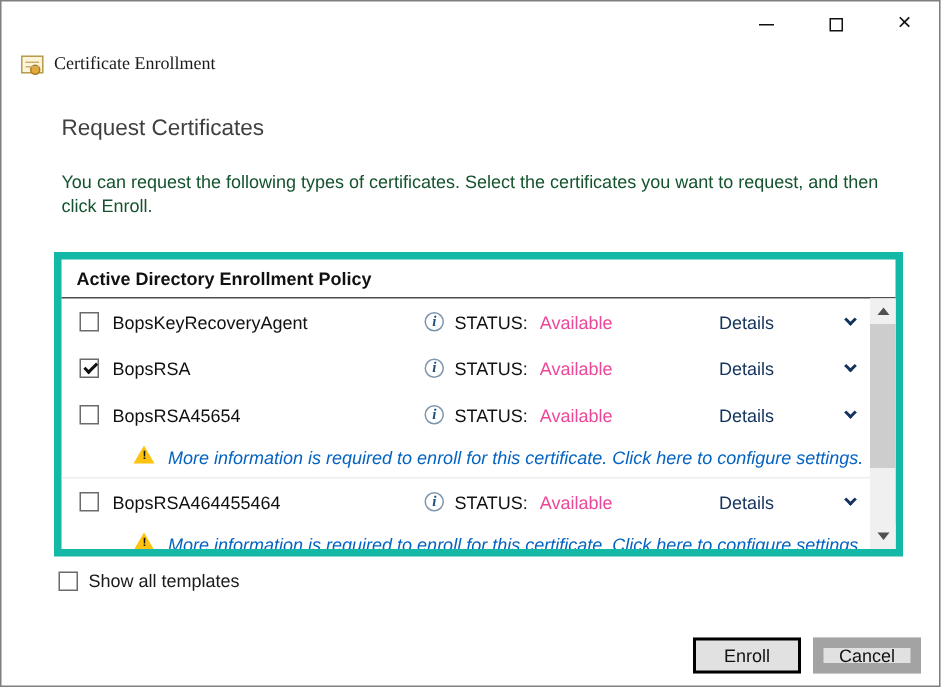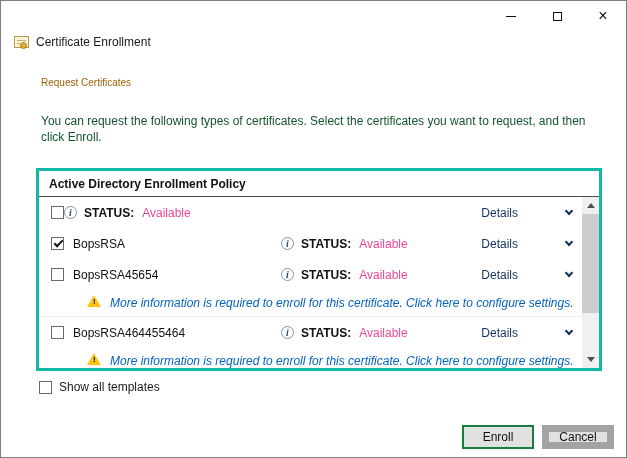--- a/index.html
+++ b/index.html
@@ -9,41 +9,41 @@
     background: #ffffff; border: 1px solid #7f7f7f; overflow: hidden;
   }
 
   
   .caption { position: absolute; top: 0; right: 0; height: 30px; display: flex; }
   .capbtn { width: 46px; height: 30px; display: flex; align-items: center; justify-content: center; cursor: default; }
   .ic-min { width: 10px; border-top: 1px solid #111; display: inline-block; }
   .ic-max { width: 9px; height: 9px; border: 1px solid #111; display: inline-block; }
   .ic-close { font-size: 16px; color: #111; line-height: 1; }
 
-  .appbar { position: absolute; left: 13px; top: 34px; display: flex; align-items: center; gap: 7px; font-size: 12px; color: #1a1a1a; }
+  .appbar { position: absolute; left: 13px; top: 34px; display: flex; align-items: center; gap: 7px; font-size: 12px; color: #1a1a1a; font-family: Liberation Serif, serif; }
   .appicon { width: 15px; height: 12px; border: 1px solid #b79b4e; background: #fcf3d8; position: relative; }
   .appicon::after { content: ""; position: absolute; left: 2px; top: 3px; right: 2px; height: 1px; background: #c9b06a; box-shadow: 0 3px 0 #c9b06a; }
   .appicon::before { content: ""; position: absolute; right: 1px; bottom: -2px; width: 5px; height: 5px; border-radius: 50%; background: #e3a93c; border: 1px solid #a87c1f; }
 
   
-  .pagetitle { position: absolute; left: 40px; top: 76px; font-size: 10px; color: #a16207; }
+  .pagetitle { position: absolute; left: 40px; top: 76px; font-size: 15px; color: #404040; }
   .intro { position: absolute; left: 40px; top: 112px; width: 556px; font-size: 12px; line-height: 16px; color: #14532d; }
 
   
-  .listbox { position: absolute; left: 35px; top: 167px; width: 566px; height: 203px; border: 3px solid #14b8a6; display: flex; flex-direction: column; background: #fff; }
+  .listbox { position: absolute; left: 35px; top: 167px; width: 566px; height: 203px; border: 5px solid #14b8a6; display: flex; flex-direction: column; background: #fff; }
   .listheader { font-size: 12px; font-weight: bold; color: #111; padding: 6px 10px 5px 10px; border-bottom: 1px solid #4d4d4d; }
   .listbody { flex: 1; display: flex; min-height: 0; }
   .rows { flex: 1; min-width: 0; overflow: hidden; }
 
   .row { display: flex; align-items: center; height: 31px; padding: 0 10px 0 12px; font-size: 12px; }
   .cb { flex: 0 0 auto; width: 13px; height: 13px; border: 1px solid #6b6b6b; background: #fff; position: relative; display: inline-block; cursor: pointer; }
   .cb.checked::after { content: ""; position: absolute; left: 2px; top: 2px; width: 7px; height: 3px; border-left: 2px solid #111; border-bottom: 2px solid #111; transform: rotate(-45deg); }
   .tname { margin-left: 9px; width: 208px; flex: 0 0 auto; color: #111; white-space: nowrap; overflow: hidden; }
   .info { flex: 0 0 auto; width: 13px; height: 13px; border: 1px solid #7d96ad; border-radius: 50%; color: #1e4e79; display: inline-flex; align-items: center; justify-content: center; font-family: "Liberation Serif", serif; font-style: italic; font-weight: bold; font-size: 10px; line-height: 1; }
-  .stlabel { margin-left: 7px; font-weight: bold; color: #111; }
+  .stlabel { margin-left: 7px; font-weight: normal; color: #111; }
   .stval { margin-left: 8px; color: #ec4899; }
   .details { margin-left: auto; display: flex; align-items: center; color: #13335c; cursor: pointer; white-space: nowrap; gap: 40px; }
   .chev { width: 6px; height: 6px; border-right: 2px solid #13335c; border-bottom: 2px solid #13335c; transform: rotate(45deg); margin-left: 8px; margin-top: -4px; display: inline-block; }
 
   .warnrow { display: flex; align-items: center; height: 27px; padding-left: 48px; font-size: 12px; border-bottom: 1px solid #ededed; }
   .warn { position: relative; width: 0; height: 0; border-left: 7px solid transparent; border-right: 7px solid transparent; border-bottom: 12px solid #ffc20e; margin-top: -4px; }
   .bang { position: absolute; left: -1px; top: 2px; font-size: 8px; font-weight: bold; color: #111; font-family: "Liberation Sans", sans-serif; }
   .warntext { margin-left: 9px; color: #0563c1; cursor: pointer; white-space: nowrap; overflow: hidden; font-style: italic; }
 
   
@@ -51,21 +51,21 @@
   .scrollbtn { height: 17px; flex: 0 0 auto; display: flex; align-items: center; justify-content: center; background: #f0f0f0; cursor: pointer; }
   .tri-up { width: 0; height: 0; border-left: 4px solid transparent; border-right: 4px solid transparent; border-bottom: 5px solid #505050; }
   .tri-down { width: 0; height: 0; border-left: 4px solid transparent; border-right: 4px solid transparent; border-top: 5px solid #505050; }
   .track { flex: 1; position: relative; }
   .thumb { position: absolute; top: 0; left: 0; right: 0; height: 72%; background: #cdcdcd; cursor: pointer; }
 
   
   .showall { position: absolute; left: 38px; top: 379px; display: flex; align-items: center; gap: 7px; font-size: 12px; color: #1a1a1a; cursor: pointer; }
   .btns { position: absolute; right: 12px; top: 424px; display: flex; gap: 8px; }
   .btn { width: 72px; height: 24px; font-size: 12px; font-family: inherit; color: #111; background: #e1e1e1; border: 7px solid #a3a3a3; display: flex; align-items: center; justify-content: center; cursor: pointer; padding: 0; }
-  .btn.primary { border: 2px solid #15803d; }
+  .btn.primary { border: 2px solid #000000; }
 </style>
 </head>
 <body>
 
 <div class="window">
 
   <div class="caption">
     <div class="capbtn">
         <span class="ic-min"></span>
       </div>
@@ -85,20 +85,21 @@
   <div class="pagetitle">Request Certificates</div>
   <div class="intro">You can request the following types of certificates. Select the certificates you want to request, and then click Enroll.</div>
 
   <div class="listbox">
     <div class="listheader">Active Directory Enrollment Policy</div>
     <div class="listbody">
       <div class="rows">
 
         <div class="row">
           <span class="cb"></span>
+          <span class="tname">BopsKeyRecoveryAgent</span>
           <span class="info">
               <span>i</span>
             </span>
           <span class="stlabel">STATUS:</span>
           <span class="stval">Available</span>
           <span class="details">
               <span>Details</span>
               <span class="chev"></span>
             </span>
         </div>

